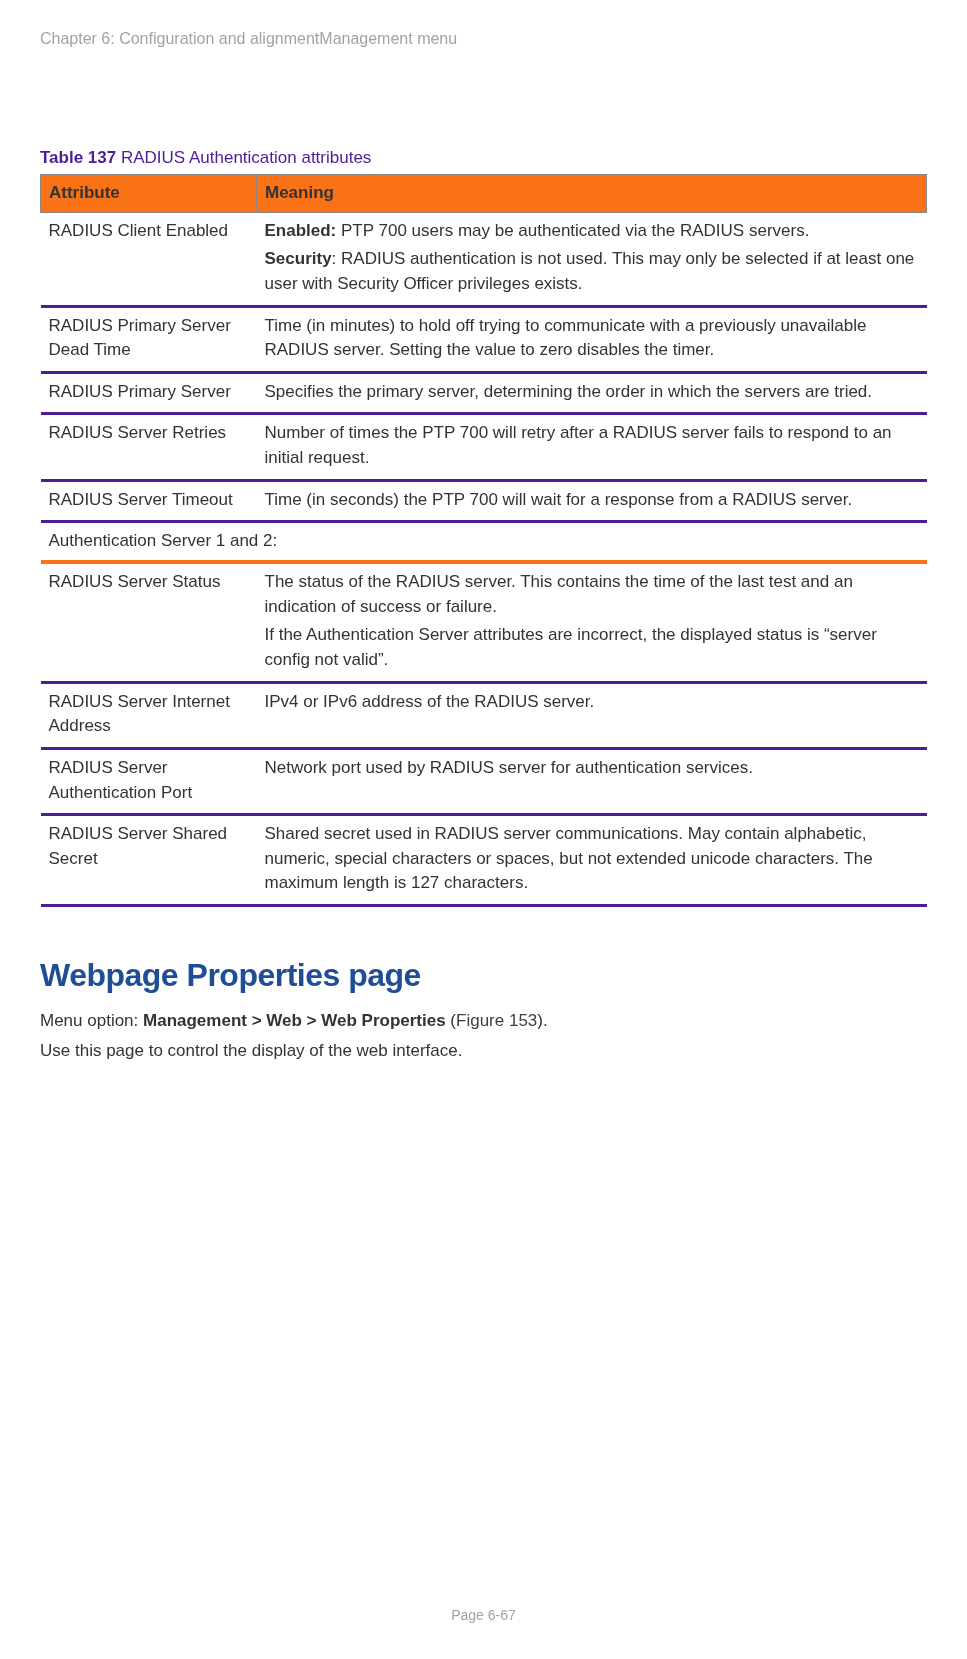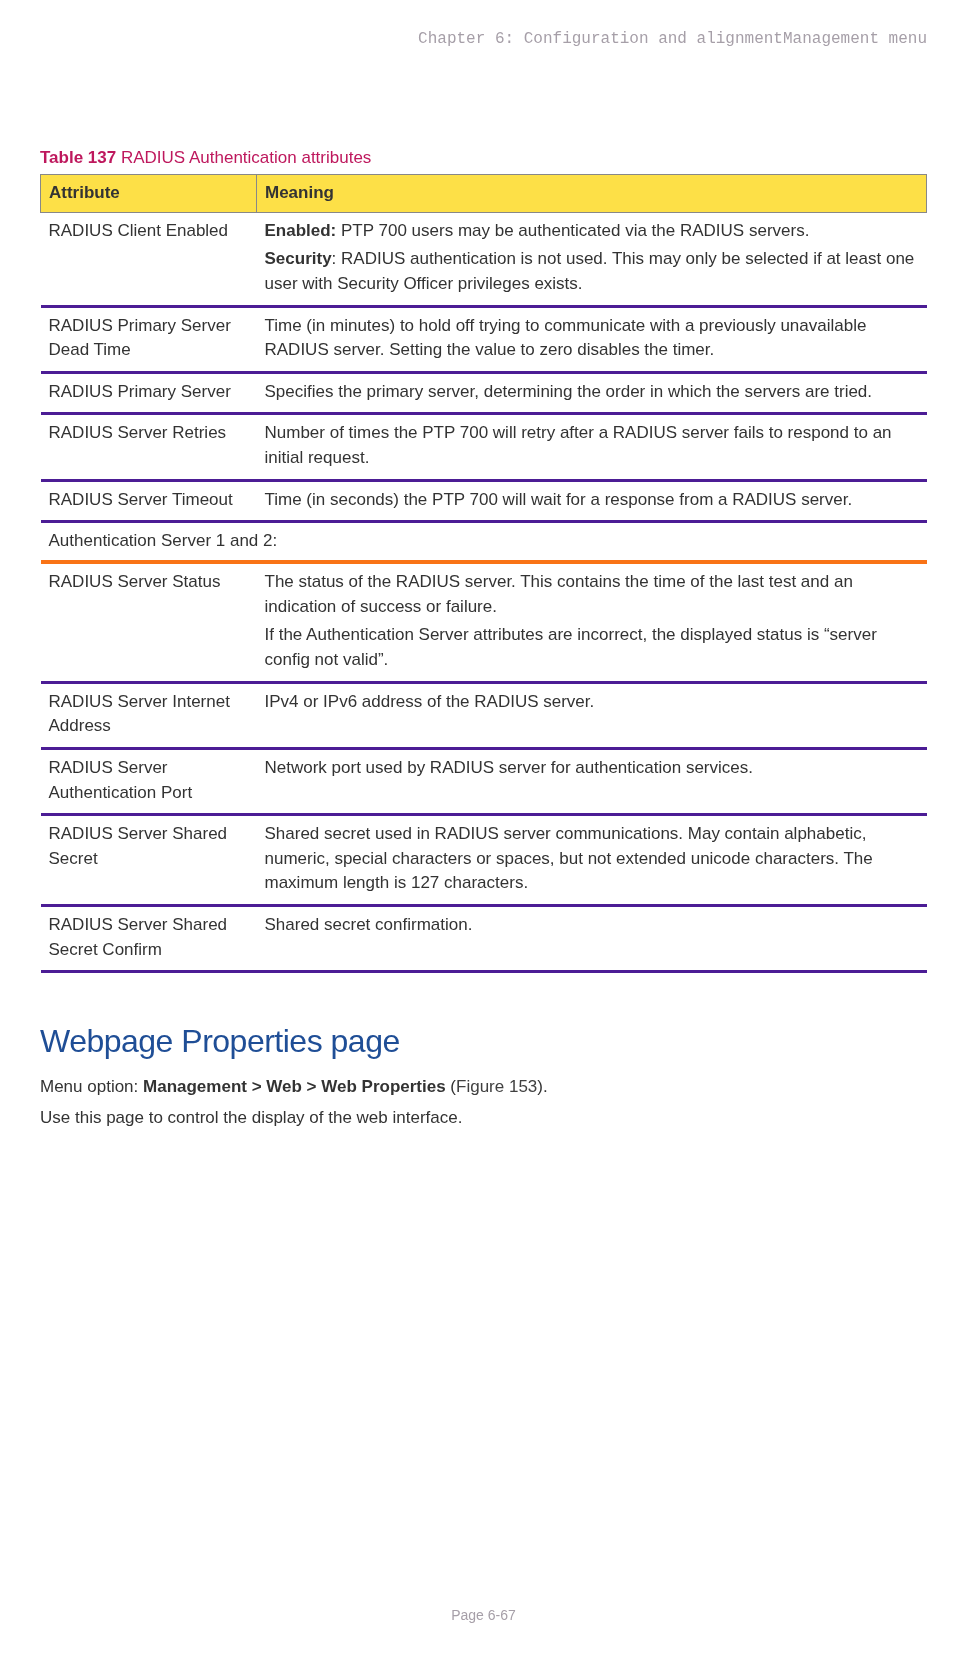--- a/index.html
+++ b/index.html
@@ -11,42 +11,41 @@
   }
   .page {
     width: 967px;
     min-height: 1659px;
     box-sizing: border-box;
     padding: 30px 40px 30px 40px;
     position: relative;
   }
   .header {
     display: flex;
-    justify-content: flex-end;
+    justify-content: flex-start;
     font-size: 16px;
     color: #a69fa8;
     margin-bottom: 100px;
-    font-family: Liberation Mono, monospace;
   }
   .caption {
     font-size: 17px;
-    color: #be185d;
+    color: #4c1d95;
     margin-bottom: 6px;
     margin-top: 29px;
   }
   .caption b { font-weight: 700; }
   table.attr {
     width: 100%;
     border-collapse: collapse;
     font-size: 17px;
     line-height: 1.45;
     color: #333;
   }
   table.attr th {
-    background: #fde047;
+    background: #f97316;
     text-align: left;
     font-weight: 700;
     padding: 6px 8px;
     border: 1px solid #888;
     vertical-align: top;
   }
   table.attr td {
     padding: 6px 8px 8px 8px;
     border-bottom: 3px solid #4c1d95;
     vertical-align: top;
@@ -55,21 +54,21 @@
     width: 200px;
   }
   table.attr td.span {
     border-bottom: 4px solid #f97316;
     padding: 6px 8px;
   }
   .meaning p { margin: 0 0 4px 0; }
   .meaning p:last-child { margin-bottom: 0; }
   h2.section {
     font-family: Arial, Helvetica, sans-serif;
-    font-weight: 400;
+    font-weight: 700;
     color: #1f4e96;
     font-size: 32px;
     margin: 50px 0 14px 0;
     letter-spacing: -0.5px;
   }
   .bodytext {
     font-size: 17px;
     line-height: 1.55;
     margin: 4px 0;
     color: #333;
@@ -143,24 +142,20 @@
           <td class="meaning">IPv4 or IPv6 address of the RADIUS server.</td>
         </tr>
         <tr>
           <td class="attrname">RADIUS Server Authentication Port</td>
           <td class="meaning">Network port used by RADIUS server for authentication services.</td>
         </tr>
         <tr>
           <td class="attrname">RADIUS Server Shared Secret</td>
           <td class="meaning">Shared secret used in RADIUS server communications. May contain alphabetic, numeric, special characters or spaces, but not extended unicode characters. The maximum length is 127 characters.</td>
         </tr>
-        <tr>
-          <td class="attrname">RADIUS Server Shared Secret Confirm</td>
-          <td class="meaning">Shared secret confirmation.</td>
-        </tr>
       </tbody>
   </table>
 
   <h2 class="section">Webpage Properties page</h2>
 
   <p class="bodytext">
     <span>Menu option: </span><b>Management &gt; Web &gt; Web Properties</b><span> (</span><span class="link">Figure 153</span><span>).</span>
   </p>
   <p class="bodytext">Use this page to control the display of the web interface.</p>
 

